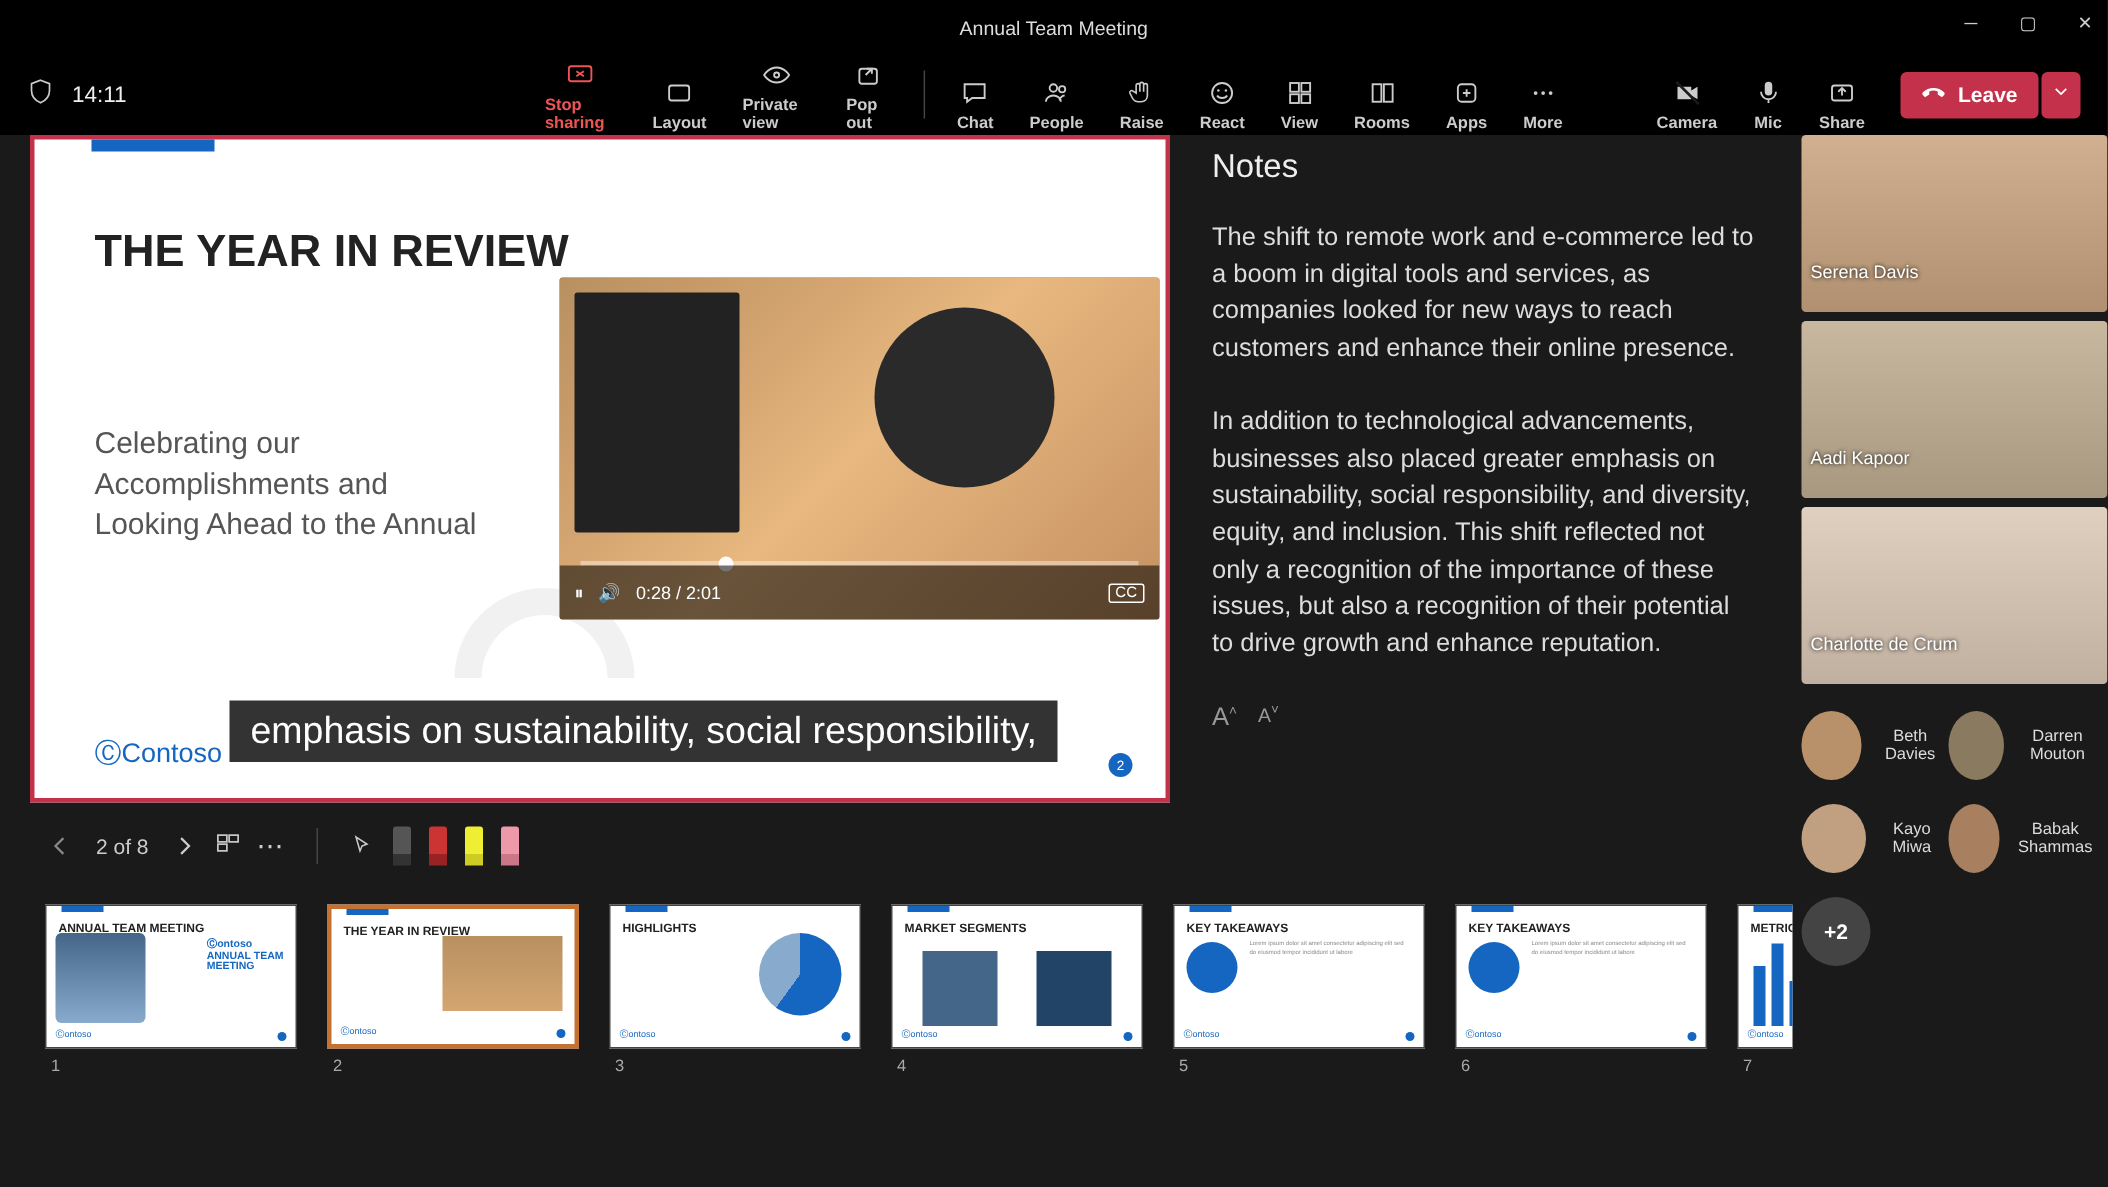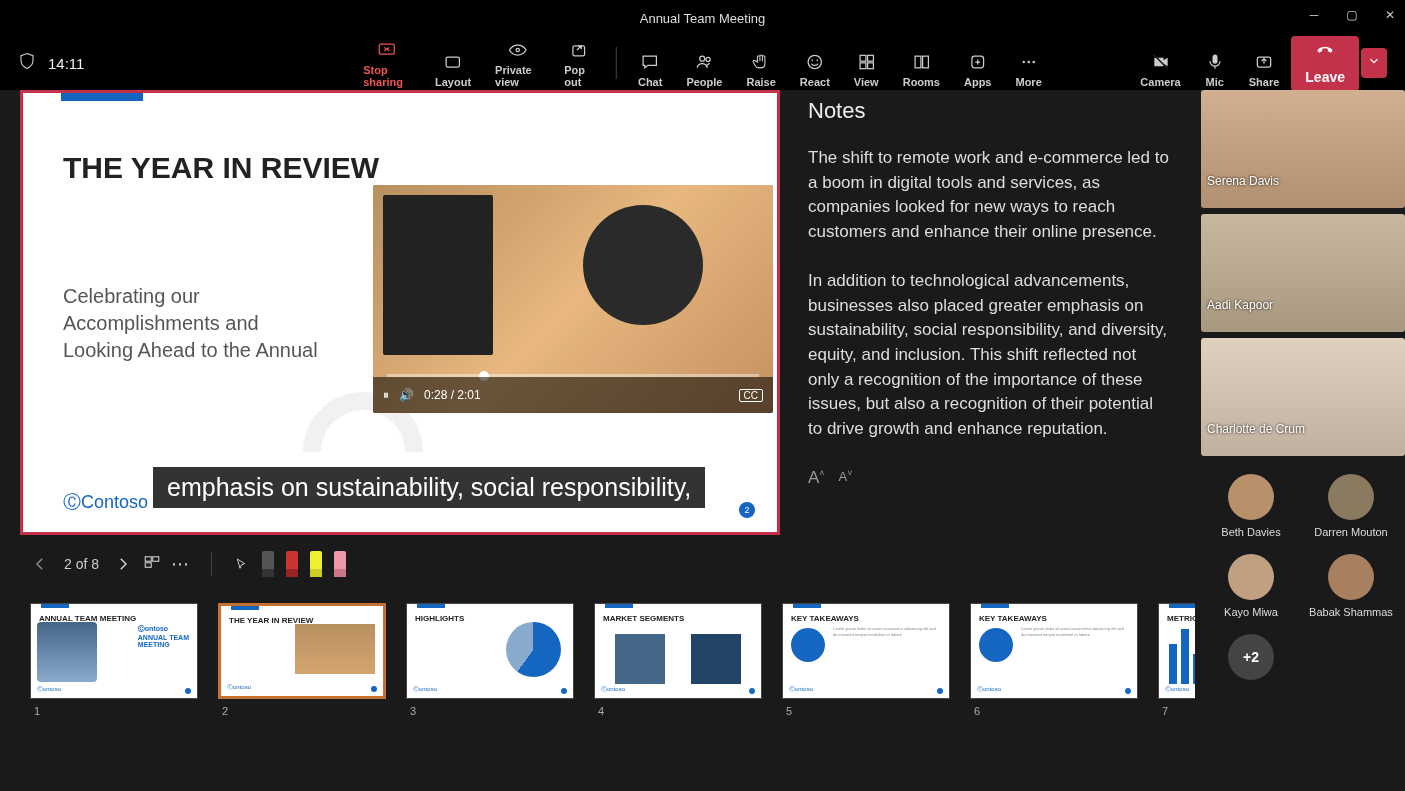--- a/index.html
+++ b/index.html
@@ -13,21 +13,21 @@
   .toolbar { height: 54px; background: #000000; display: flex; align-items: center; padding: 0 18px; gap: 0; position:relative;}
   .toolbar-left { display: flex; align-items: center; gap: 12px; flex: 0 0 auto; }
   .shield-icon { width: 18px; height: 18px; }
   .time { font-size: 15px; color: #eee; }
   .toolbar-center { position:absolute; left:50%; transform:translateX(-50%); display:flex; align-items:center; gap:0; }
   .tb-btn { display: flex; flex-direction: column; align-items: center; justify-content: flex-end; padding: 0 12px; gap: 4px; font-size: 11px; color: #ccc; cursor: pointer; height:50px;font-weight:bold;}
   .tb-btn.red { color: #e55; }
   .tb-icon { width: 20px; height: 20px; display:flex; align-items:center; justify-content:center; }
   .tb-sep { width:1px; height:32px; background:#444; margin:0 10px;}
   .toolbar-right { margin-left:auto; display:flex; align-items:center; gap:0;}
-  .leave-btn { background: #c4314b; border-radius: 4px; padding: 6px 14px; display: flex; align-items: center; gap: 8px; font-size: 14px; font-weight:600; cursor:pointer; flex-direction:column;}
+  .leave-btn { background: #c4314b; border-radius: 4px; padding: 6px 14px; display: flex; align-items: center; gap: 8px; font-size: 14px; font-weight:600; cursor:pointer; margin-left:12px;}
   .leave-chevron { background: #c4314b; border-radius:4px; padding:6px 6px; margin-left:2px; cursor:pointer;}
 
   .main { display: flex; height: calc(791px - 36px - 54px); }
   .left-col { flex: 1; display: flex; flex-direction: column; padding: 0 0 0 20px; min-width:0;}
   
   .slide-area { display:flex; gap:28px; }
   .slide { background: #fff; border: 3px solid #c4314b; width: 760px; height: 445px; flex-shrink:0; color: #222; position: relative; }
   .slide-bluemark { position:absolute; top:0; left:38px; width:82px; height:8px; background:#1566c1;}
   .slide h1 { font-size: 30px; font-weight: 700; color: #222; padding: 58px 0 0 40px; letter-spacing:0px;}
   .slide .sub { font-size: 20px; color: #555; padding: 98px 0 0 40px; max-width:300px; line-height:1.35;}
@@ -67,21 +67,21 @@
   .thumb-num { font-size:11px; color:#aaa; padding-left:4px;}
   .th-blue { position:absolute; top:0; left:10px; width:28px; height:4px; background:#1566c1;}
   .th-title { font-size:8px; font-weight:700; color:#222; padding:10px 8px 2px 8px;}
   .th-dot { position:absolute; bottom:4px; right:6px; width:6px; height:6px; background:#1566c1; border-radius:50%;}
   .th-contoso { position:absolute; bottom:4px; left:6px; font-size:6px; color:#1566c1;}
 
   .right-col { width:210px; padding:0 4px 0 6px; display:flex; flex-direction:column; gap:6px;}
   .participant { width:204px; height:118px; background:#555; position:relative; border-radius:3px; overflow:hidden;}
   .p-label { position:absolute; bottom:20px; left:6px; font-size:12px; color:#fff; text-shadow:0 0 3px #000;}
   .p-grid { display:grid; grid-template-columns:1fr 1fr; gap:0; margin-top:4px;}
-  .p-avatar { display:flex; flex-direction:column; align-items:center; gap:6px; padding:8px 0;}
+  .p-avatar { display:flex; align-items:center; gap:6px; padding:8px 0;}
   .avatar-circle { width:46px; height:46px; border-radius:50%; background:#888;}
   .p-name { font-size:11px; color:#ddd; text-align:center;}
   .plus-badge { width:46px; height:46px; border-radius:50%; background:#444; display:flex; align-items:center; justify-content:center; font-size:14px; font-weight:600;}
 
   svg { fill: currentColor; }
 </style>
 </head>
 <body>
 
 <div class="titlebar">

